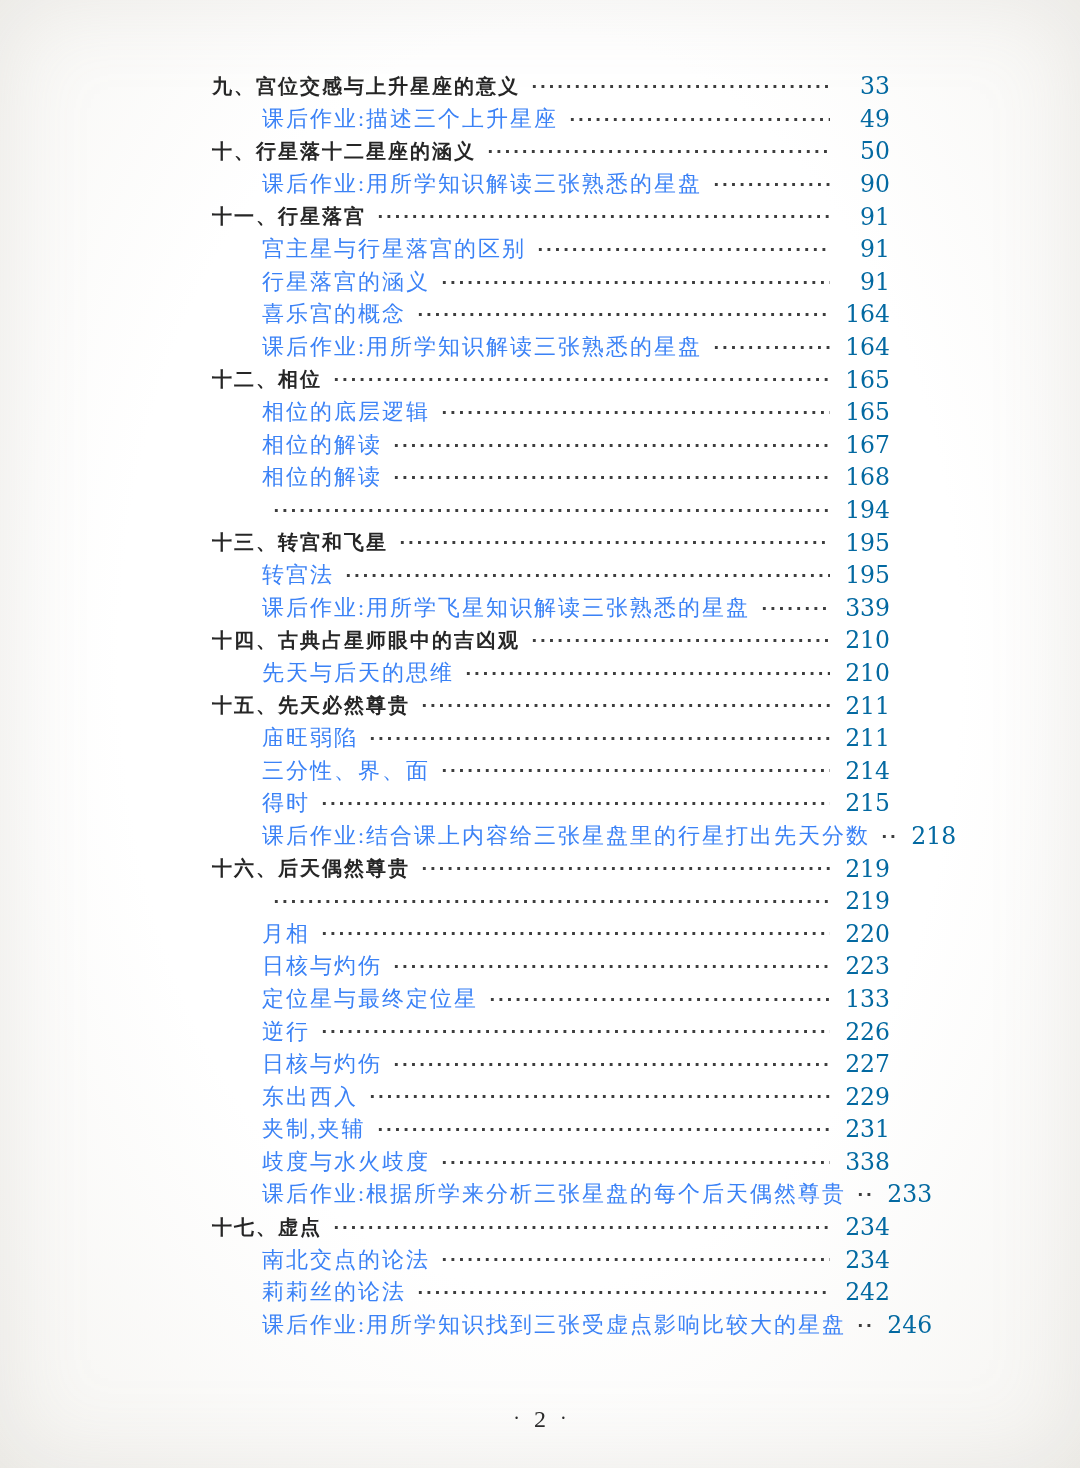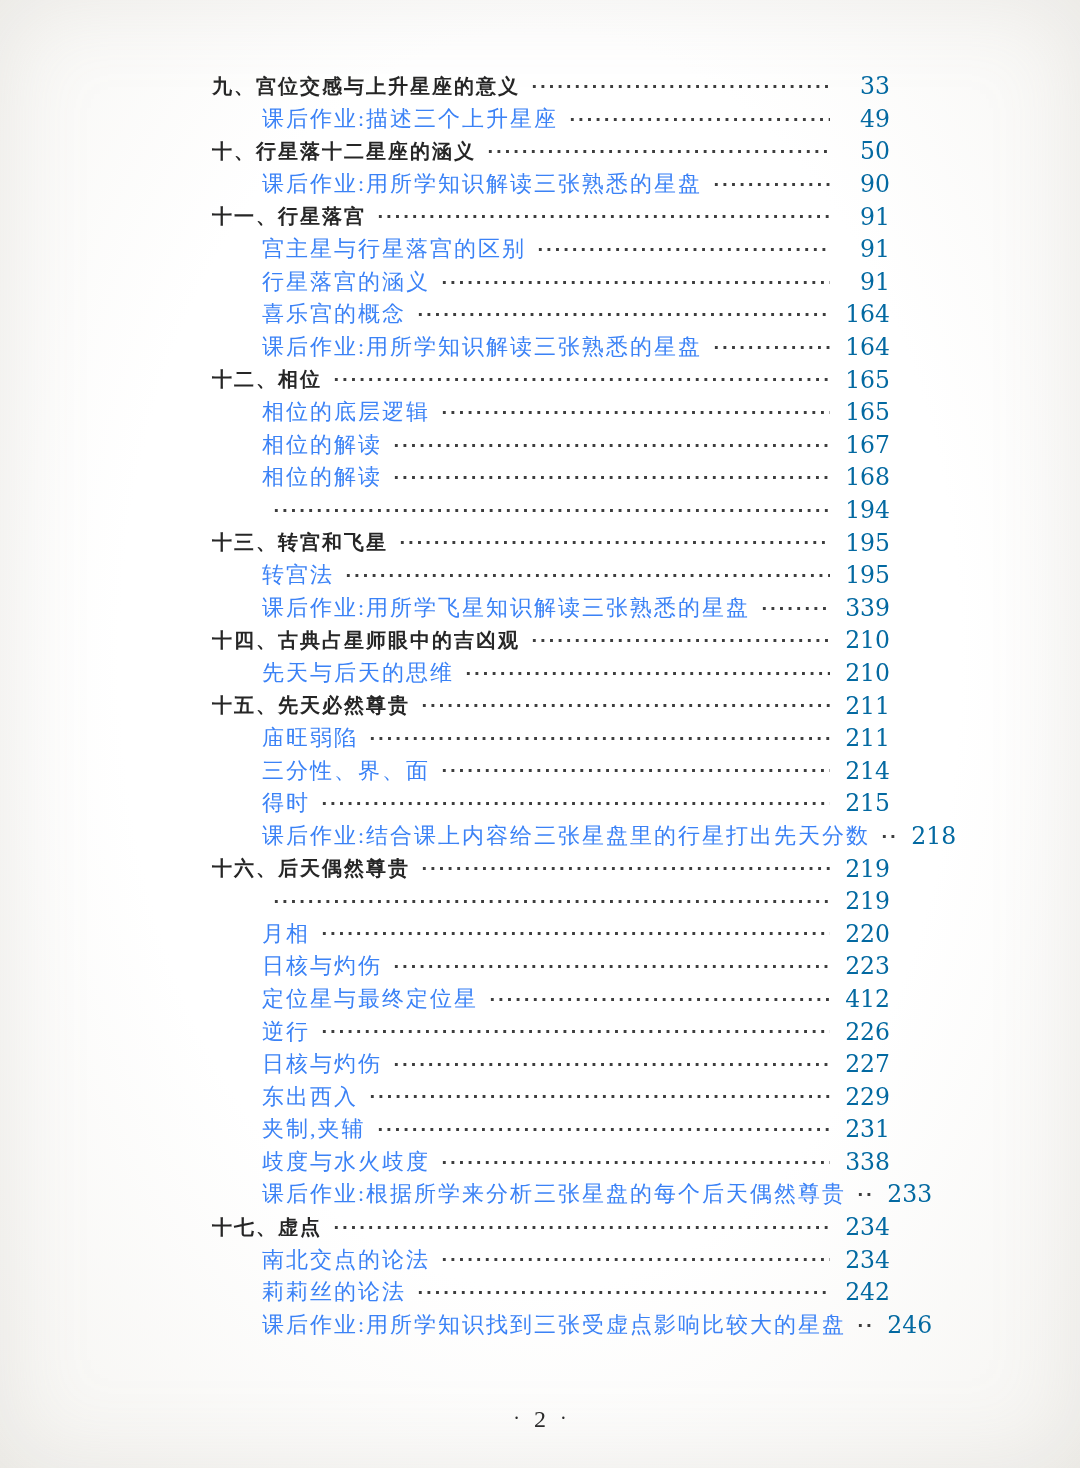--- a/index.html
+++ b/index.html
@@ -223,21 +223,21 @@
       <span class="page-num">220</span>
     </div>
       <div class="row l2">
       <span class="label">日核与灼伤</span>
       <span class="leader"></span>
       <span class="page-num">223</span>
     </div>
       <div class="row l2">
       <span class="label">定位星与最终定位星</span>
       <span class="leader"></span>
-      <span class="page-num">412</span>
+      <span class="page-num">133</span>
     </div>
       <div class="row l2">
       <span class="label">逆行</span>
       <span class="leader"></span>
       <span class="page-num">226</span>
     </div>
       <div class="row l2">
       <span class="label">日核与灼伤</span>
       <span class="leader"></span>
       <span class="page-num">227</span>

